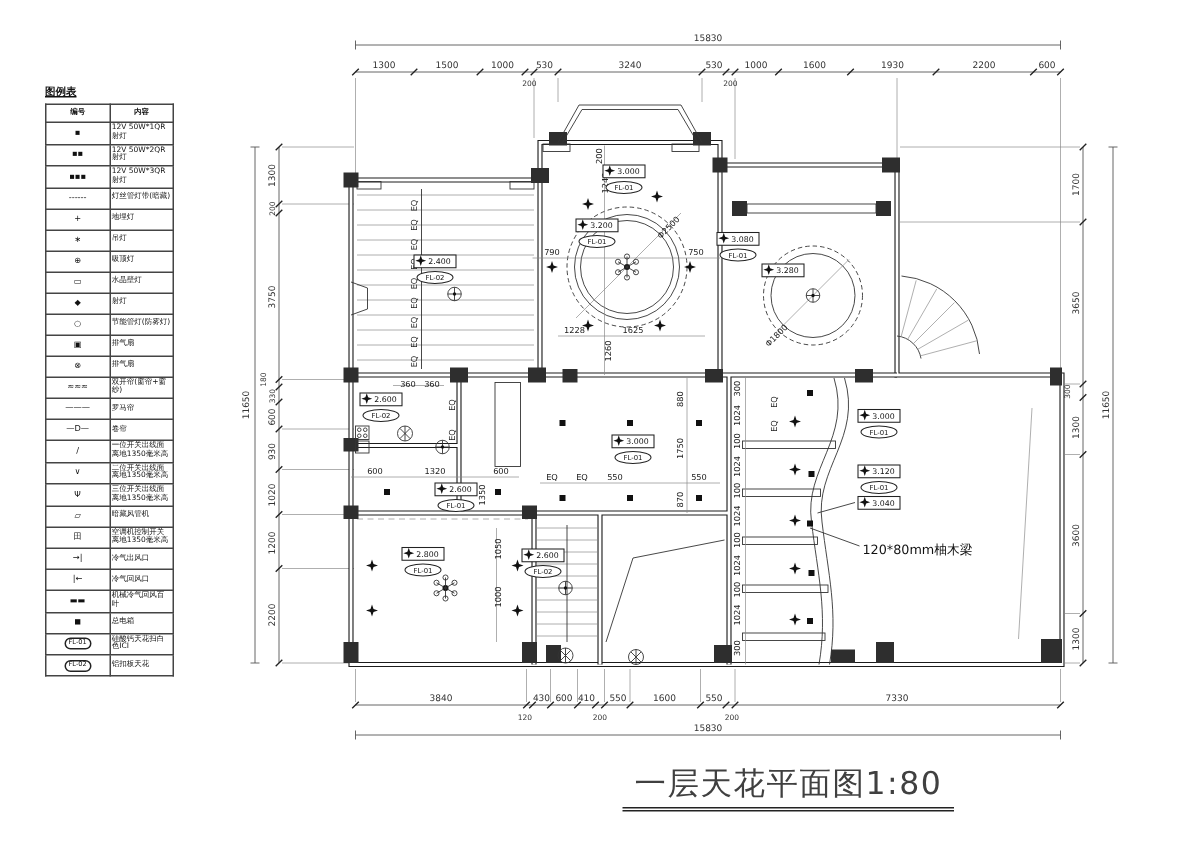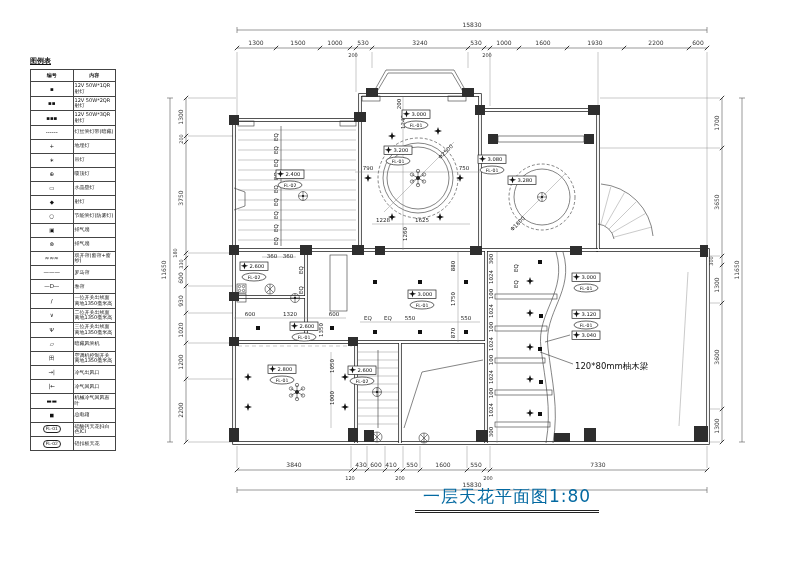--- a/index.html
+++ b/index.html
@@ -27,21 +27,21 @@
   .ilab{font-size:5.5px;fill:#222;}
   .etag-rect{fill:#fff;stroke:#222;stroke-width:0.7;}
   .etag-text{font-size:5.2px;fill:#111;}
   .fl-ell{fill:#fff;stroke:#222;stroke-width:0.7;}
   .fl-text{font-size:4.6px;fill:#111;}
   .wallA{stroke:#1c1c1c;stroke-width:3.4;fill:none;}
   .wallB{stroke:#ffffff;stroke-width:1.9;fill:none;}
   .col{fill:#2e2e2e;}
   .note{font-size:8.5px;fill:#111;}
   
-  .sheet-title{position:absolute;left:415px;top:485px;font-size:17px;color:#0369a1;
+  .sheet-title{position:absolute;left:415px;top:508px;font-size:21px;color:#404040;
                border-bottom:3px double #222;padding:0 8px 2px 8px;letter-spacing:1px;}
 </style>
 </head>
 <body>
 
 <div id="canvas">
 
   <div class="legend">
     <div class="legend-title">图例表</div>
     <table>

